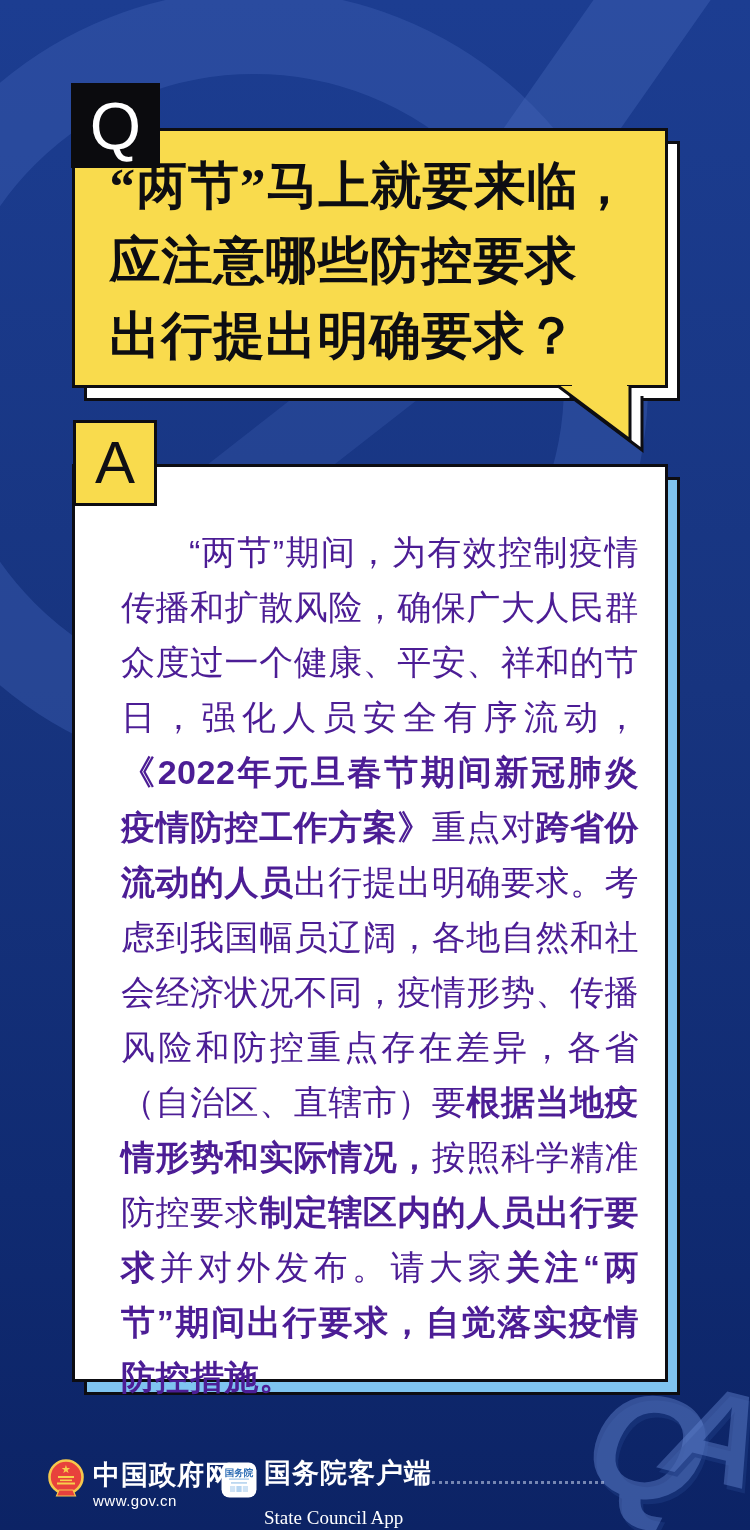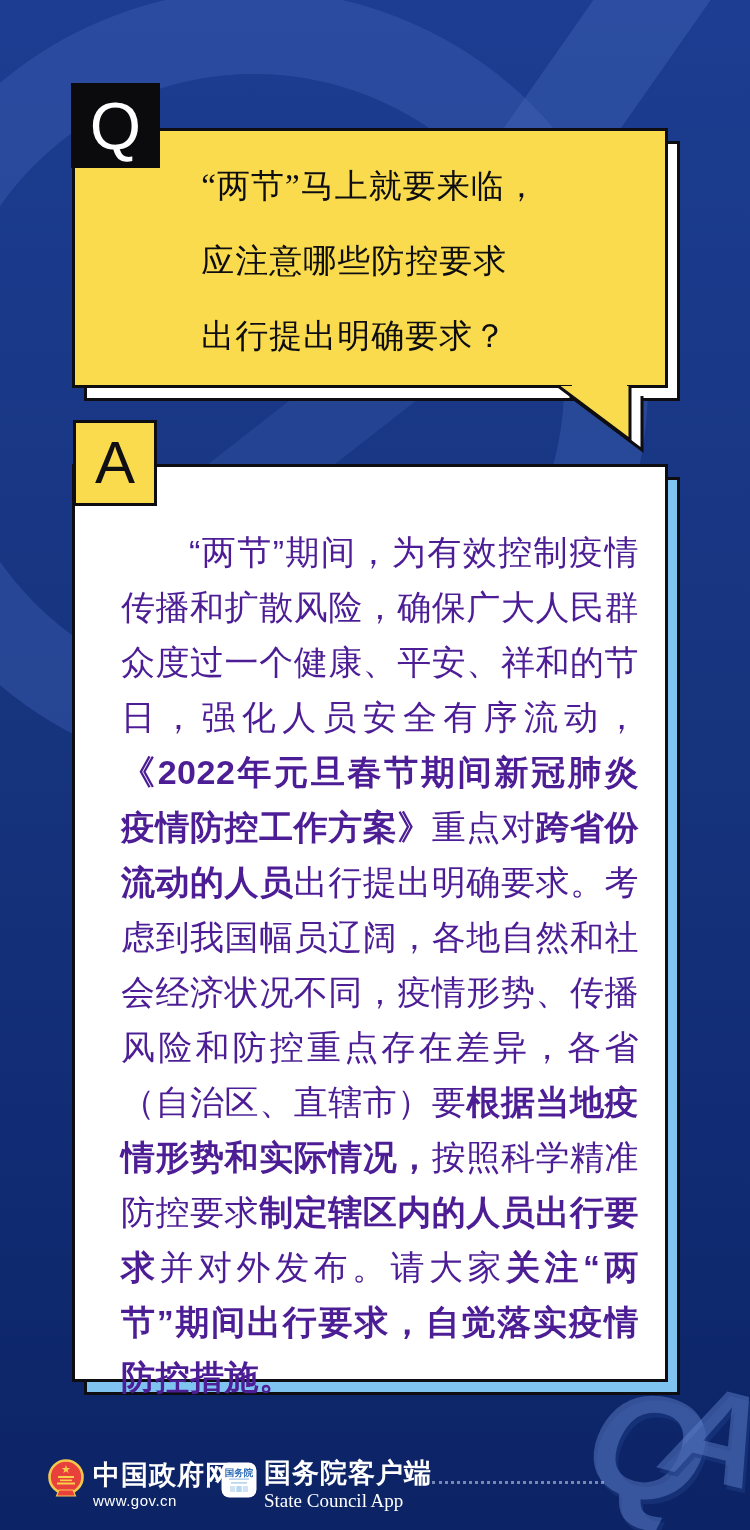--- a/index.html
+++ b/index.html
@@ -32,22 +32,22 @@
     position:absolute;left:84px;top:141px;width:596px;height:260px;z-index:2;
     background:#ffffff;border:3px solid #0d0d12;box-sizing:border-box;
   }
   .bubble{
     position:absolute;left:72px;top:128px;width:596px;height:260px;z-index:3;
     background:#f9db4d;border:3px solid #0d0d12;box-sizing:border-box;
     display:flex;flex-direction:column;justify-content:center;align-items:center;
     padding-top:6px;
   }
   .q-line{
-    font-family:"Liberation Serif","DejaVu Serif",serif;font-weight:400;
-    font-size:33px;line-height:75px;letter-spacing:1px;color:#0d0d12;white-space:nowrap;
+    font-family:"Liberation Serif","DejaVu Serif",serif;font-weight:700;
+    font-size:51px;line-height:75px;letter-spacing:1px;color:#0d0d12;white-space:nowrap;
   }
   .tail-svg{position:absolute;left:540px;top:368px;z-index:4;}
   
   .a-badge{
     position:absolute;left:73px;top:420px;width:84px;height:86px;background:#f9db4d;z-index:6;
     border:3px solid #0d0d12;box-sizing:border-box;display:flex;align-items:center;justify-content:center;
   }
   .a-badge .letter{color:#101014;font-size:60px;line-height:1;font-weight:400;}
   
   .box-shadow{
@@ -66,21 +66,21 @@
   .answer-text .seg-bold{font-weight:bold;}
   
   .footer-item{position:absolute;z-index:6;}
   .emblem{left:47px;top:1458px;}
   .gov-block{left:93px;top:1460px;color:#fff;}
   .gov-name{font-size:27px;font-weight:bold;line-height:30px;letter-spacing:1px;}
   .gov-url{font-size:15px;line-height:18px;margin-top:2px;letter-spacing:.5px;}
   .app-icon{left:221px;top:1462px;}
   .app-block{left:264px;top:1458px;color:#fff;}
   .app-name{font-size:27px;font-weight:bold;line-height:31px;letter-spacing:1px;text-align:center;}
-  .app-sub{font-family:"Liberation Serif","DejaVu Serif",serif;font-size:19px;line-height:22px;margin-top:1px;}
+  .app-sub{font-family:"Liberation Serif","DejaVu Serif",serif;font-size:19px;line-height:22px;margin-top:18px;}
   .dotted{left:432px;top:1481px;width:172px;height:0;border-top:3px dotted rgba(205,216,240,.55);}
 </style>
 </head>
 <body>
 
 <div class="stage">
 
   <div class="wm wm-ring"></div>
   <div class="wm wm-bar1"></div>
   <div class="wm wm-bar2"></div>

